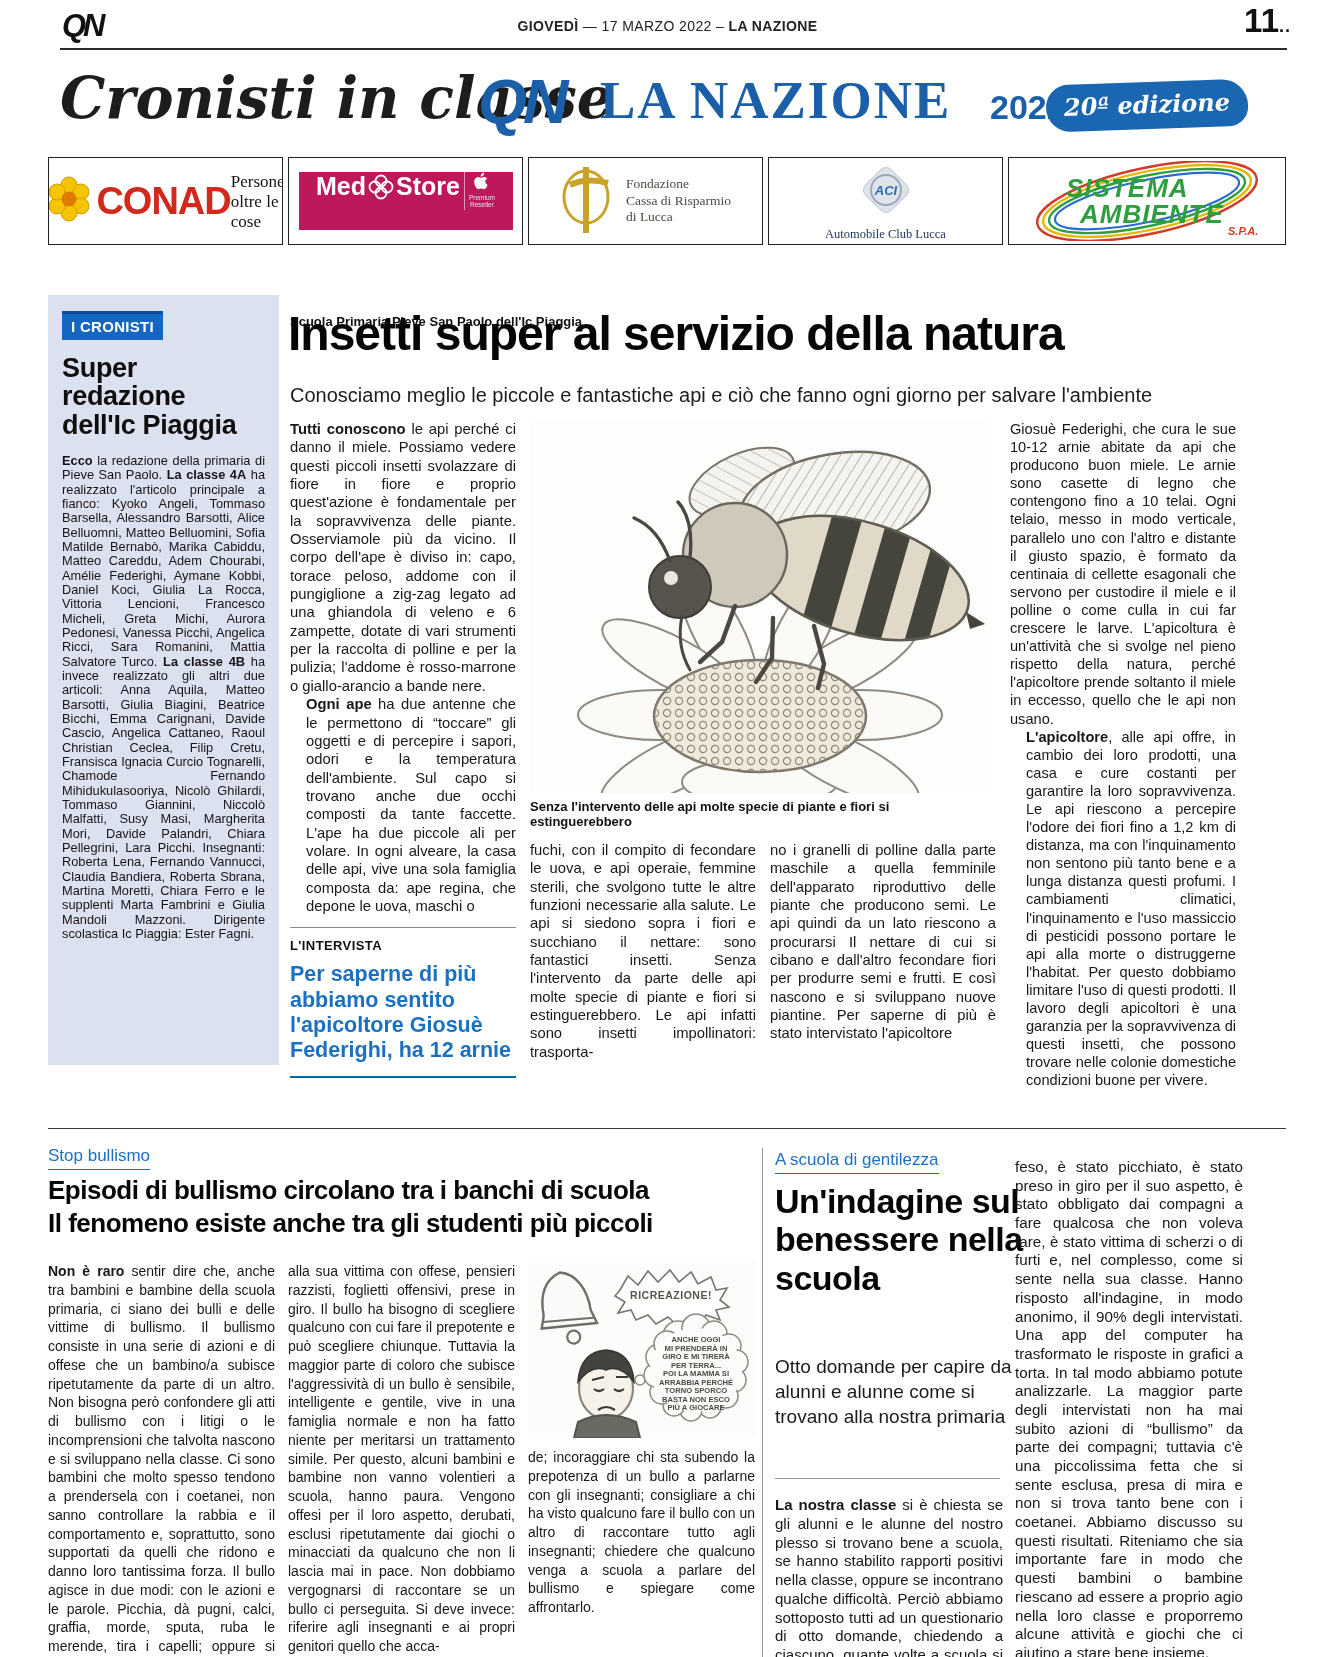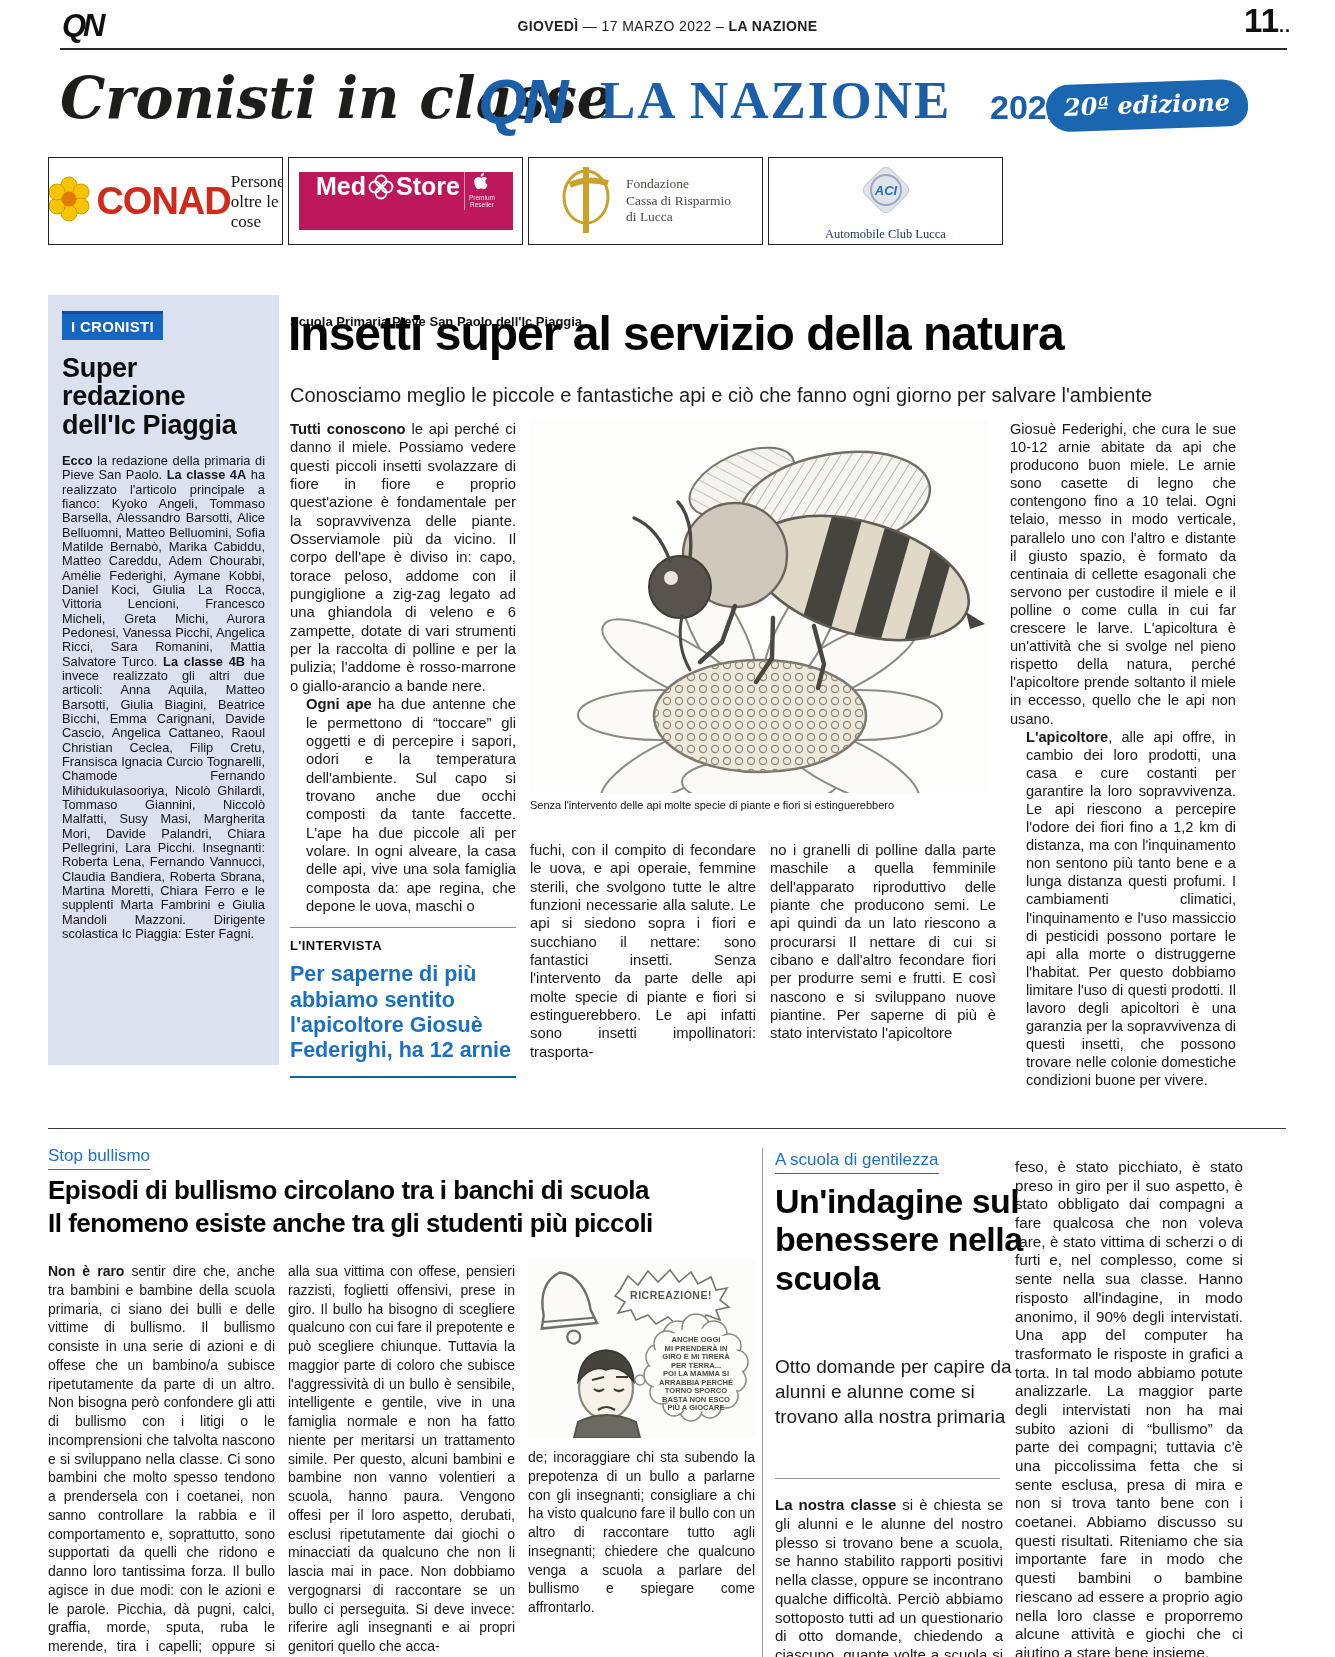--- a/index.html
+++ b/index.html
@@ -57,21 +57,21 @@
   .kicker-main { left: 290px; top: 294px; font-size: 13px; font-weight: bold; color: #101010; margin-top: 20px; }
   .headline-main { left: 288px; top: 310px; width: 1005px; font-size: 48px; font-weight: bold; letter-spacing: -1px; line-height: 1; color: #060606; }
   .subhead-main { left: 290px; top: 384px; width: 1000px; font-size: 20px; color: #1c1c1c; }
   .news-col { width: 226px; font-size: 14.8px; line-height: 1.24; text-align: justify; color: #17171c; }
   .news-col p + p { margin-top: 0; margin-left: 16px; }
   .col-1 { left: 290px; top: 420px; }
   .col-2 { left: 530px; top: 841px; }
   .col-3 { left: 770px; top: 841px; }
   .col-4 { left: 1010px; top: 420px; width: 226px; font-size: 14.6px; }
   .bee-fig { left: 530px; top: 420px; width: 458px; height: 373px; }
-  .bee-cap { left: 530px; top: 799px; width: 460px; font-size: 11px; font-weight: normal; color: #111; }
+  .bee-cap { left: 530px; top: 799px; width: 460px; font-size: 13px; font-weight: bold; color: #111; }
   .intervista { margin-top: 12px; border-top: 1px solid #8a8a8a; padding-top: 10px; }
   .intervista-label { font-size: 13px; font-weight: bold; letter-spacing: .4px; color: #0f0f0f; text-align: left; }
   .intervista-title { margin-top: 8px; font-size: 21.5px; line-height: 1.18; font-weight: bold; color: #1a70c2; text-align: left; padding-bottom: 12px; border-bottom: 2px solid #0369a1; }
 
   
   .section-rule { left: 48px; width: 1238px; top: 1128px; border-top: 1px solid #3a3a3a; }
   .vrule { left: 762px; top: 1148px; height: 509px; border-left: 1px solid #9a9a9a; }
 
   
   .kicker-blue { font-size: 17px; color: #1a70c2; padding-bottom: 3px; border-bottom: 1.5px solid #1a70c2; }
@@ -181,20 +181,33 @@
     <span>
       <svg width="58" height="58" viewBox="0 0 58 58">
         <rect x="11" y="11" width="36" height="36" rx="7" transform="rotate(45 29 29)" fill="#dfe3ea" stroke="#c2c8d4"></rect>
         <circle cx="29" cy="29" r="15" fill="none" stroke="#9aa6bd" stroke-width="2"></circle>
         <text x="29" y="34" text-anchor="middle" font-family="Liberation Sans, sans-serif" font-size="13" font-style="italic" font-weight="bold" fill="#2a6bb0">ACI</text>
       </svg>
     </span>
     <span class="aci-label">Automobile Club Lucca</span>
   </div>
 
+  <div class="abs sponsor sp-sist">
+    <svg width="250" height="80" viewBox="0 0 250 80">
+      <g fill="none" transform="rotate(-12 125 40)">
+        <ellipse cx="125" cy="40" rx="112" ry="33" stroke="#d23a2a" stroke-width="2.4"></ellipse>
+        <ellipse cx="125" cy="40" rx="106" ry="29" stroke="#e8b800" stroke-width="2.4"></ellipse>
+        <ellipse cx="125" cy="40" rx="100" ry="25" stroke="#2e9e3f" stroke-width="2.4"></ellipse>
+        <ellipse cx="125" cy="40" rx="94" ry="21" stroke="#2a6bd2" stroke-width="2.2"></ellipse>
+      </g>
+      <text x="44" y="36" font-family="Liberation Sans, sans-serif" font-size="26" font-weight="bold" font-style="italic" fill="#2e9e3f" letter-spacing="1">SISTEMA</text>
+      <text x="58" y="62" font-family="Liberation Sans, sans-serif" font-size="26" font-weight="bold" font-style="italic" fill="#2e9e3f" letter-spacing="1">AMBIENTE</text>
+      <text x="206" y="74" font-family="Liberation Sans, sans-serif" font-size="11" font-weight="bold" font-style="italic" fill="#d23a2a">S.P.A.</text>
+    </svg>
+  </div>
 
   <aside class="abs cronisti">
     <span class="cron-badge">I CRONISTI</span>
     <h2 class="cron-title">Super redazione dell'Ic Piaggia</h2>
     <p class="cron-body"><b>Ecco</b><span> la redazione della primaria di Pieve San Paolo. </span><b>La classe 4A</b><span> ha realizzato l'articolo principale a fianco: Kyoko Angeli, Tommaso Barsella, Alessandro Barsotti, Alice Belluomni, Matteo Belluomini, Sofia Matilde Bernabò, Marika Cabiddu, Matteo Careddu, Adem Chourabi, Amélie Federighi, Aymane Kobbi, Daniel Koci, Giulia La Rocca, Vittoria Lencioni, Francesco Micheli, Greta Michi, Aurora Pedonesi, Vanessa Picchi, Angelica Ricci, Sara Romanini, Mattia Salvatore Turco. </span><b>La classe 4B</b><span> ha invece realizzato gli altri due articoli: Anna Aquila, Matteo Barsotti, Giulia Biagini, Beatrice Bicchi, Emma Carignani, Davide Cascio, Angelica Cattaneo, Raoul Christian Ceclea, Filip Cretu, Fransisca Ignacia Curcio Tognarelli, Chamode Fernando Mihidukulasooriya, Nicolò Ghilardi, Tommaso Giannini, Niccolò Malfatti, Susy Masi, Margherita Mori, Davide Palandri, Chiara Pellegrini, Lara Picchi. Insegnanti: Roberta Lena, Fernando Vannucci, Claudia Bandiera, Roberta Sbrana, Martina Moretti, Chiara Ferro e le supplenti Marta Fambrini e Giulia Mandoli Mazzoni. Dirigente scolastica Ic Piaggia: Ester Fagni.</span></p>
   </aside>
 
   <div class="abs kicker-main">Scuola Primaria Pieve San Paolo dell'Ic Piaggia</div>
   <h1 class="abs headline-main">Insetti super al servizio della natura</h1>
   <div class="abs subhead-main">Conosciamo meglio le piccole e fantastiche api e ciò che fanno ogni giorno per salvare l'ambiente</div>

